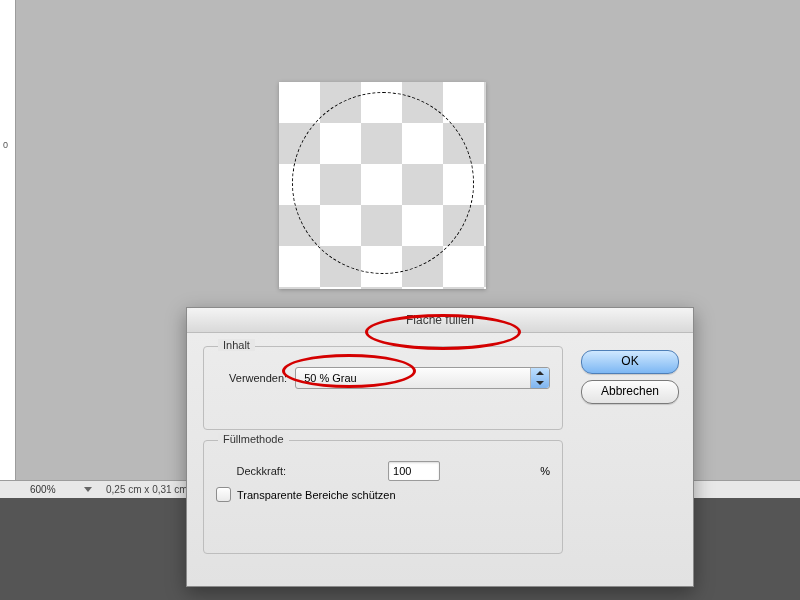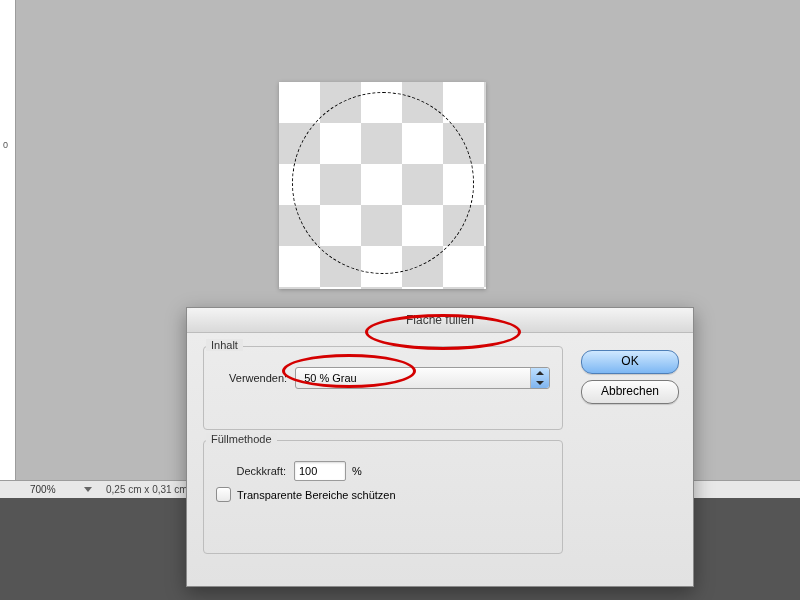--- a/index.html
+++ b/index.html
@@ -27,23 +27,23 @@
   .marquee{position:absolute;left:13px;top:10px;width:182px;height:182px;border:1.5px dashed #000;border-radius:50%;box-sizing:border-box;}
   
   .dialog{position:absolute;left:186px;top:307px;width:506px;height:278px;
     background:linear-gradient(#ededed,#e2e2e2);
     border:1px solid #8a8a8a;border-radius:0;box-shadow:0 6px 18px rgba(0,0,0,0.35);}
   .titlebar{height:24px;border-bottom:1px solid #bcbcbc;
     background:linear-gradient(#f4f4f4,#d9d9d9);
     border-top-left-radius:6px;border-top-right-radius:6px;
     text-align:center;line-height:24px;font-size:12px;color:#3a3a3a;}
   .group{position:absolute;border:1px solid #bdbdbd;border-radius:4px;background:transparent;}
-  .group .legend{position:absolute;top:-8px;left:2px;background:#e7e7e7;padding:0 5px;font-size:11px;color:#333;}
+  .group .legend{position:absolute;top:-8px;left:14px;background:#e7e7e7;padding:0 5px;font-size:11px;color:#333;}
   .g-content{padding:14px 12px 10px 12px;}
-  .row{display:flex;align-items:center;margin:6px 0;}
+  .row{display:flex;align-items:center;margin:6px 0;justify-content:space-between;}
   .row label{text-align:right;margin-right:8px;color:#222;}
   .row label.dis{color:#9a9a9a;}
   .select{position:relative;height:20px;border:1px solid #9b9b9b;border-radius:3px;
     background:linear-gradient(#fdfdfd,#e9e9e9);display:flex;align-items:center;padding:0 22px 0 8px;font-size:11px;box-shadow:inset 0 1px 0 #fff;}
   .select .caps{position:absolute;right:0;top:0;width:18px;height:100%;
     border-left:1px solid #b5b5b5;border-top-right-radius:3px;border-bottom-right-radius:3px;
     background:linear-gradient(#bfe0ff,#7fb4ef);}
   .select .caps::before,.select .caps::after{content:"";position:absolute;left:5px;width:0;height:0;border-left:4px solid transparent;border-right:4px solid transparent;}
   .select .caps::before{top:3px;border-bottom:4px solid #2a2a2a;}
   .select .caps::after{bottom:3px;border-top:4px solid #2a2a2a;}
@@ -67,21 +67,21 @@
 <div class="stage">
 
   <div class="doc-bg"></div>
 
   <div class="ruler-left">
     <div class="tick">0</div>
   </div>
 
   <div class="ruler-bottom"></div>
   <div class="status-bar">
-    <span class="zoom">700%</span>
+    <span class="zoom">600%</span>
     <span class="tri"></span>
     <span class="dim">0,25 cm x 0,31 cm</span>
     <span class="tri"></span>
   </div>
 
   <div class="canvas">
     <div class="checker"></div>
     <div class="marquee"></div>
   </div>
 

